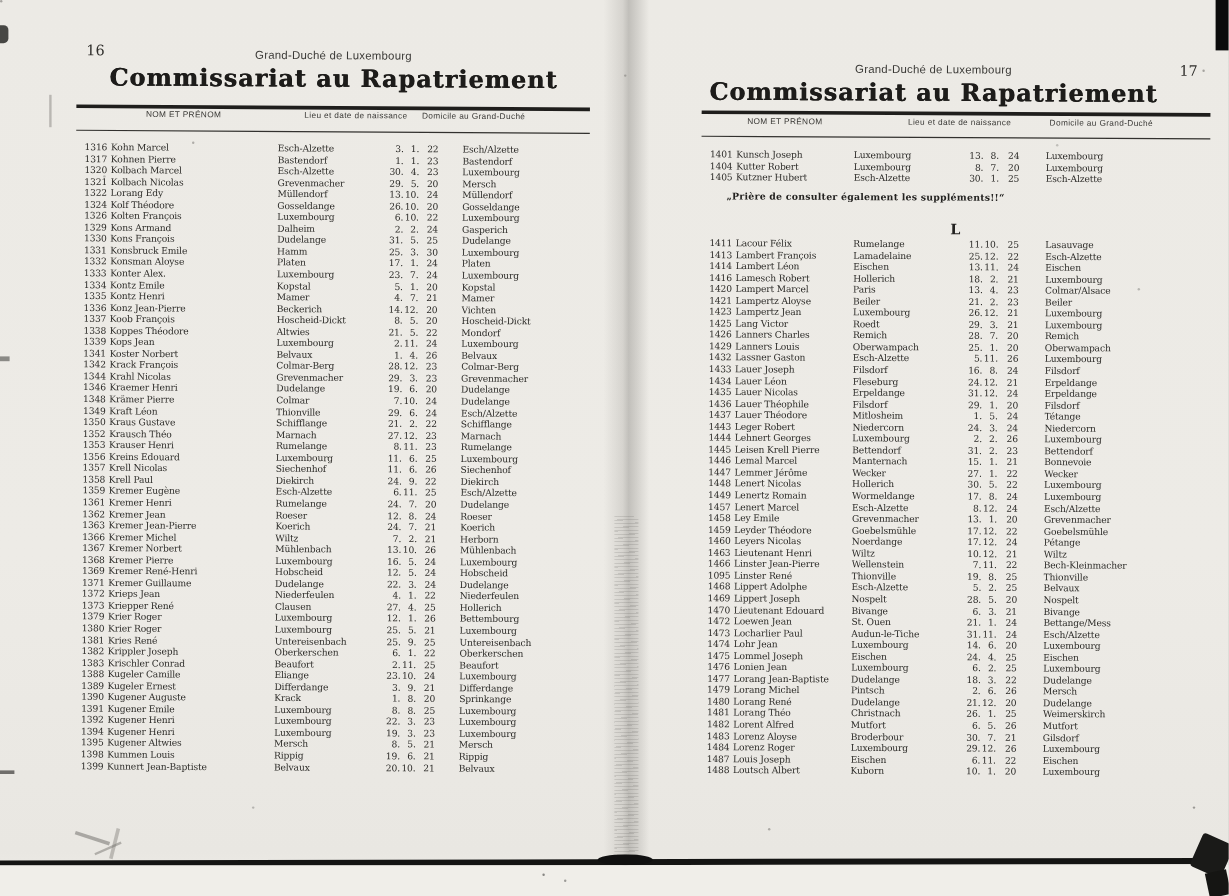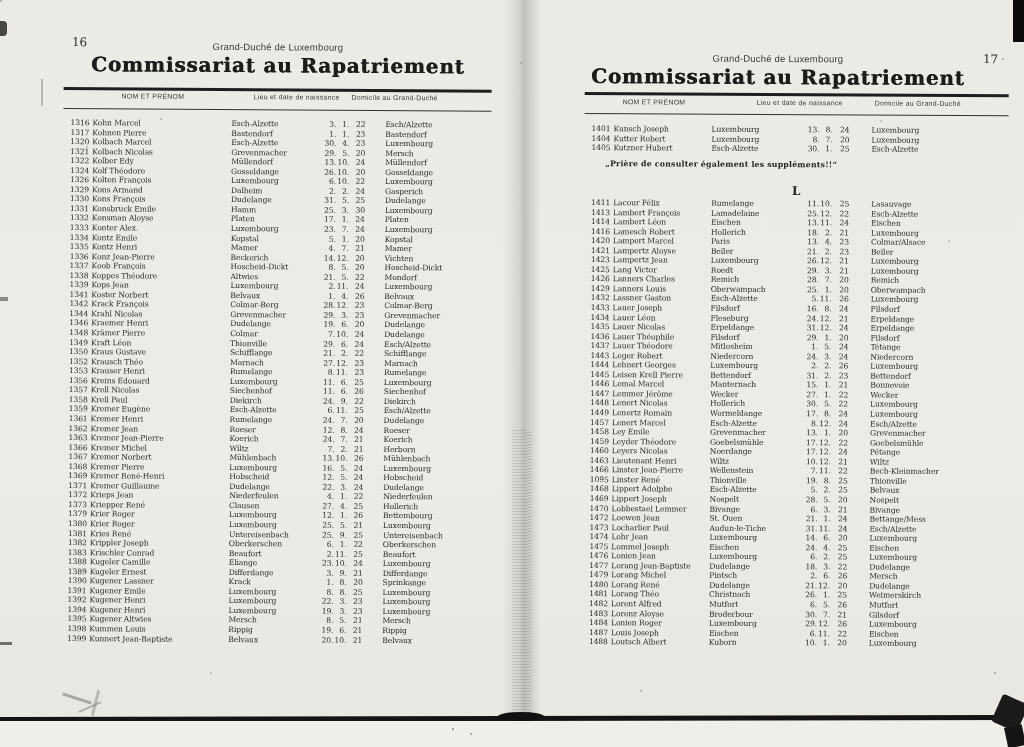--- a/index.html
+++ b/index.html
@@ -128,21 +128,21 @@
           <span class="c-name">Kolbach Nicolas</span>
           <span class="c-lieu">Grevenmacher</span>
           <span class="c-d">29.</span>
           <span class="c-d">5.</span>
           <span class="c-d">20</span>
           <span class="c-sp"></span>
           <span class="c-dom">Mersch</span>
         </div>
         <div class="row">
           <span class="c-num">1322</span>
-          <span class="c-name">Kolber Edy</span>
+          <span class="c-name">Lorang Edy</span>
           <span class="c-lieu">Müllendorf</span>
           <span class="c-d">13.</span>
           <span class="c-d">10.</span>
           <span class="c-d">24</span>
           <span class="c-sp"></span>
           <span class="c-dom">Müllendorf</span>
         </div>
         <div class="row">
           <span class="c-num">1324</span>
           <span class="c-name">Kolf Théodore</span>
@@ -568,21 +568,21 @@
           <span class="c-name">Kugeler Ernest</span>
           <span class="c-lieu">Differdange</span>
           <span class="c-d">3.</span>
           <span class="c-d">9.</span>
           <span class="c-d">21</span>
           <span class="c-sp"></span>
           <span class="c-dom">Differdange</span>
         </div>
         <div class="row">
           <span class="c-num">1390</span>
-          <span class="c-name">Kugener Lassner</span>
+          <span class="c-name">Kugener Auguste</span>
           <span class="c-lieu">Krack</span>
           <span class="c-d">1.</span>
           <span class="c-d">8.</span>
           <span class="c-d">20</span>
           <span class="c-sp"></span>
           <span class="c-dom">Sprinkange</span>
         </div>
         <div class="row">
           <span class="c-num">1391</span>
           <span class="c-name">Kugener Emile</span>
@@ -1007,21 +1007,21 @@
           <span class="c-name">Lippert Joseph</span>
           <span class="c-lieu">Nospelt</span>
           <span class="c-d">28.</span>
           <span class="c-d">5.</span>
           <span class="c-d">20</span>
           <span class="c-sp"></span>
           <span class="c-dom">Nospelt</span>
         </div>
         <div class="row">
           <span class="c-num">1470</span>
-          <span class="c-name">Lobbestael Lemmer</span>
+          <span class="c-name">Lieutenant Edouard</span>
           <span class="c-lieu">Bivange</span>
           <span class="c-d">6.</span>
           <span class="c-d">3.</span>
           <span class="c-d">21</span>
           <span class="c-sp"></span>
           <span class="c-dom">Bivange</span>
         </div>
         <div class="row">
           <span class="c-num">1472</span>
           <span class="c-name">Loewen Jean</span>
@@ -1127,21 +1127,21 @@
           <span class="c-name">Lorenz Aloyse</span>
           <span class="c-lieu">Broderbour</span>
           <span class="c-d">30.</span>
           <span class="c-d">7.</span>
           <span class="c-d">21</span>
           <span class="c-sp"></span>
           <span class="c-dom">Gilsdorf</span>
         </div>
         <div class="row">
           <span class="c-num">1484</span>
-          <span class="c-name">Lonien Roger</span>
+          <span class="c-name">Lorenz Roger</span>
           <span class="c-lieu">Luxembourg</span>
           <span class="c-d">29.</span>
           <span class="c-d">12.</span>
           <span class="c-d">26</span>
           <span class="c-sp"></span>
           <span class="c-dom">Luxembourg</span>
         </div>
         <div class="row">
           <span class="c-num">1487</span>
           <span class="c-name">Louis Joseph</span>

